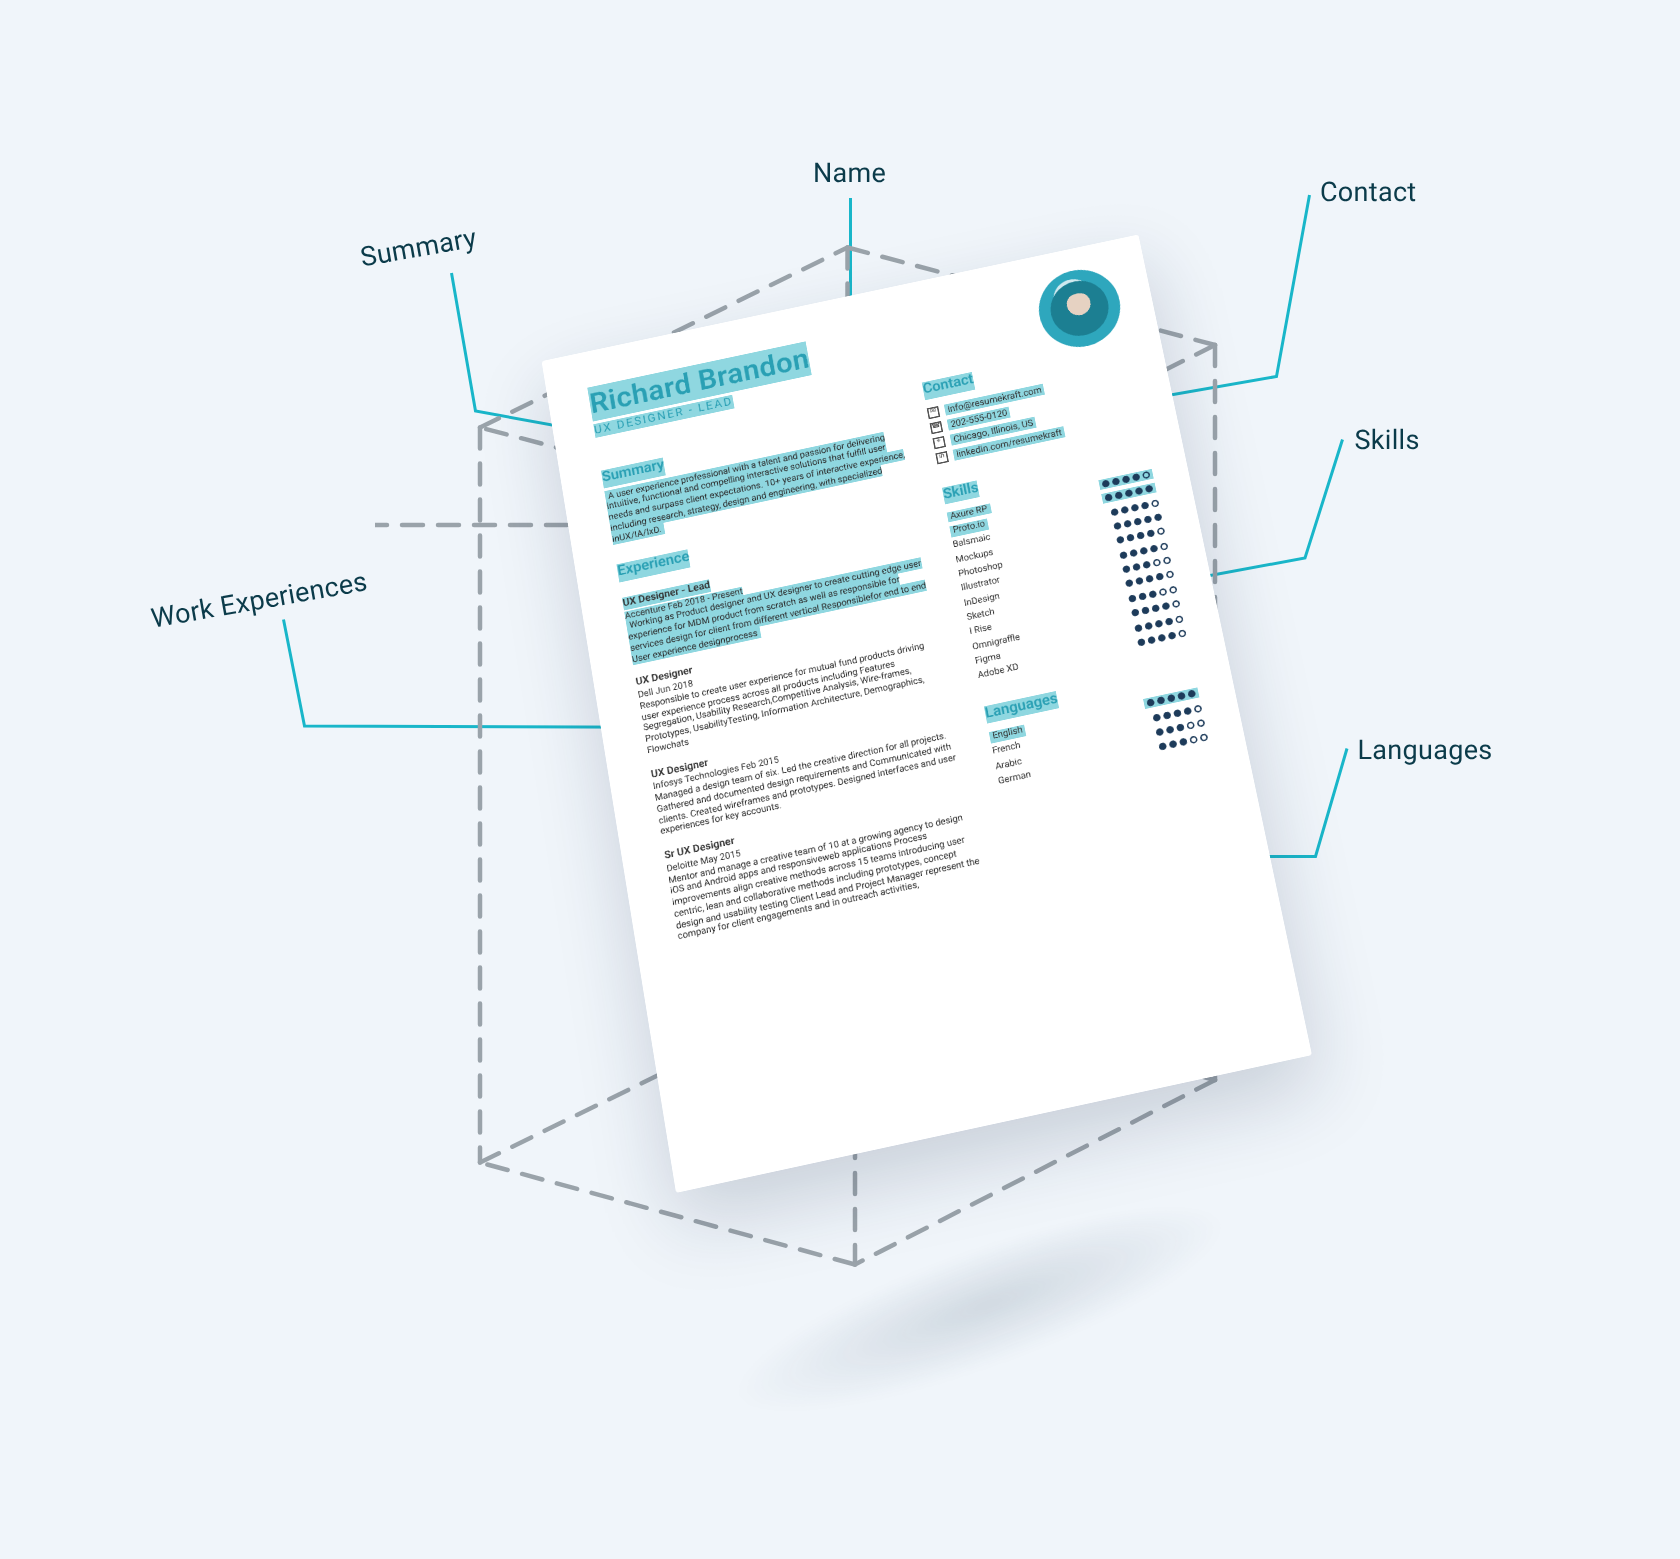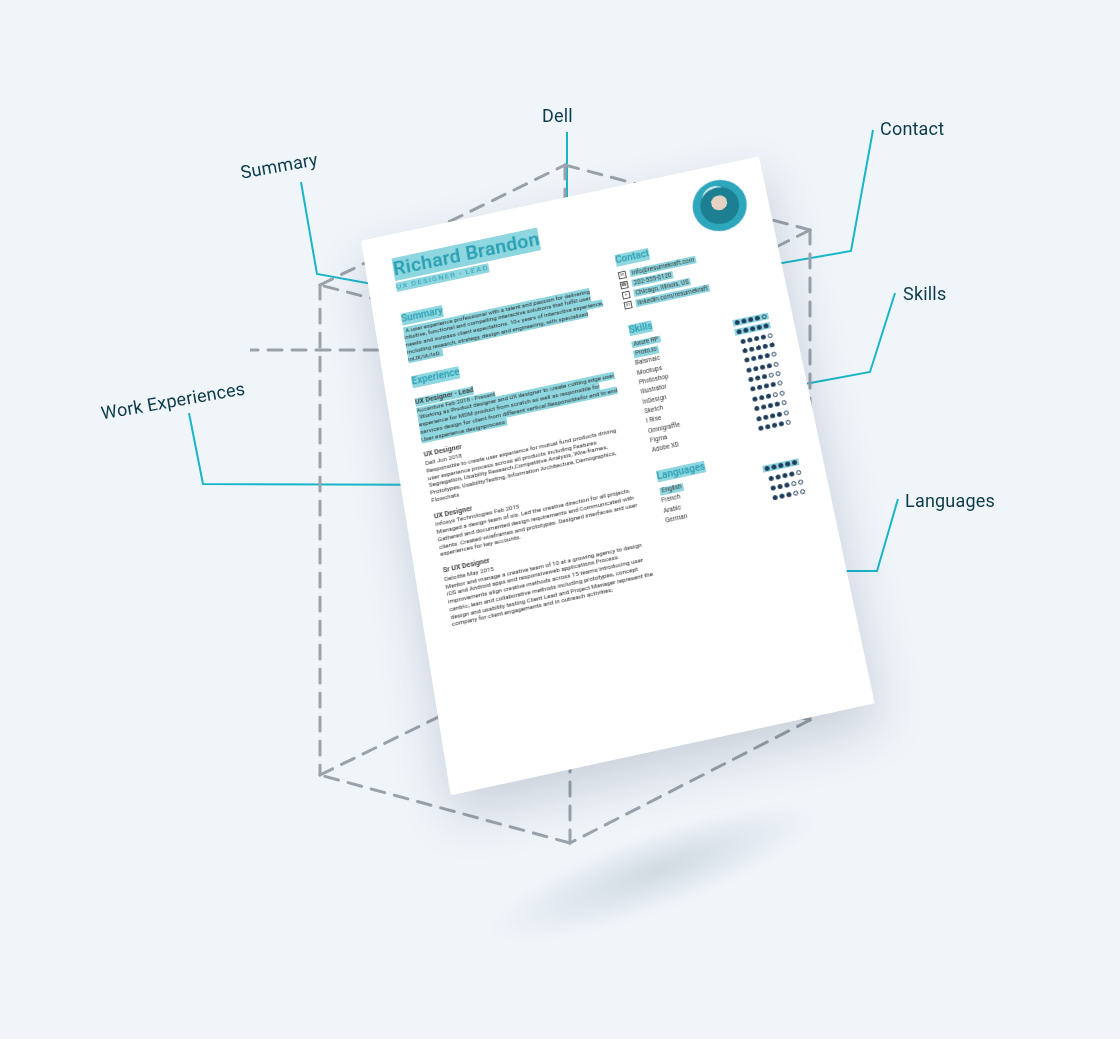--- a/index.html
+++ b/index.html
@@ -151,21 +151,21 @@
   .dot.off { background:transparent; border:0.7px solid #1d3b5a; }
   .dots-hl { background:#8fd7e0; padding:1px 2px; }
   .lang-row { display:flex; justify-content:space-between; align-items:center; font-size:6.3px; margin:2.5px 0;}
 </style>
 </head>
 <body>
 
 <div class="stage">
 
   <div class="callout" style="left:240px; top:155px; transform:rotate(-10deg);">Summary</div>
-  <div class="callout" style="left:542px; top:105px;">Dell</div>
+  <div class="callout" style="left:542px; top:105px;">Name</div>
   <div class="callout" style="left:880px; top:118px;">Contact</div>
   <div class="callout" style="left:903px; top:283px;">Skills</div>
   <div class="callout" style="left:100px; top:390px; transform:rotate(-10deg);">Work Experiences</div>
   <div class="callout" style="left:905px; top:490px;">Languages</div>
 
   <svg class="callout-line" style="left:0;top:0;" width="1120" height="1039">
 
     <path d="M 567 132 L 567 285"></path>
 
     <path d="M 301 182 L 317 274 L 460 300"></path>

